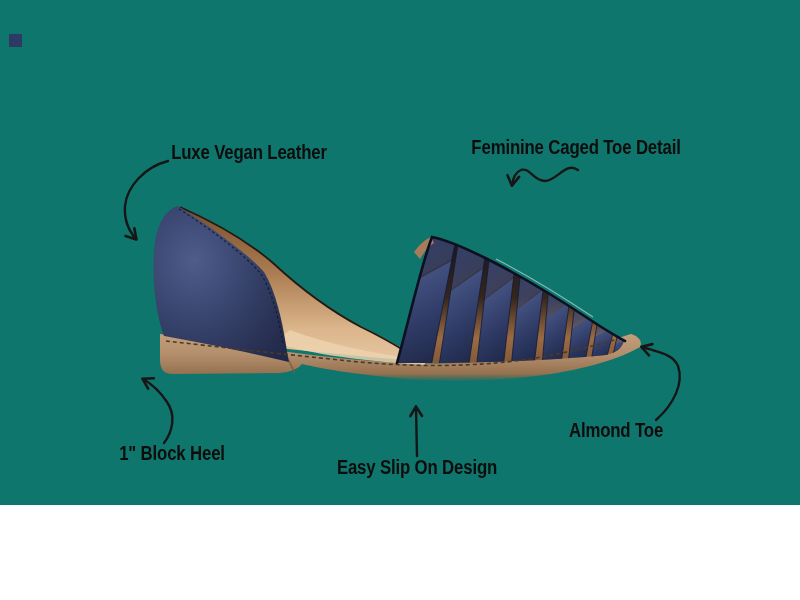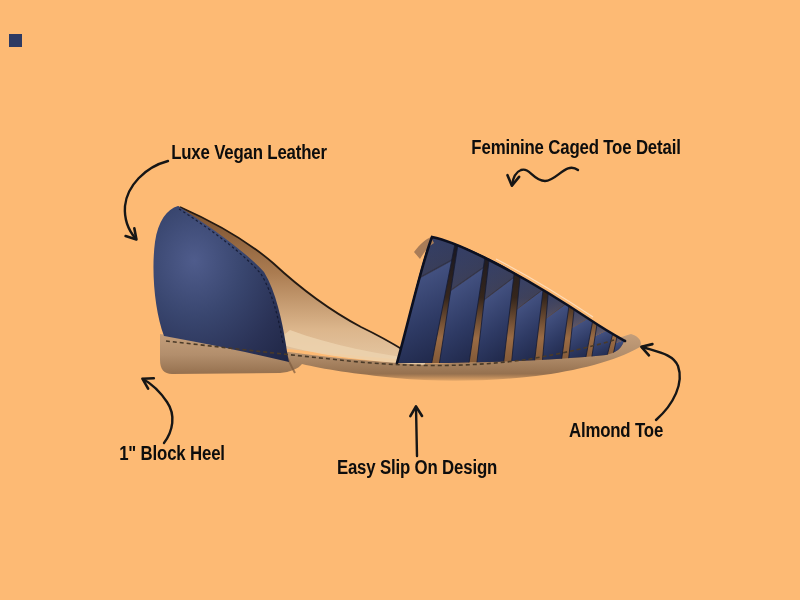--- a/index.html
+++ b/index.html
@@ -1,17 +1,17 @@
 <!DOCTYPE html>
 <html><head>
 <meta charset="utf-8">
 <style>
   html,body{margin:0;padding:0;background:#fff;}
   #canvas{
-    position:relative;width:800px;height:600px;background:#fdba74;
+    position:relative;width:800px;height:505px;background:#0f766e;
     font-family:"Liberation Sans", sans-serif;overflow:hidden;
   }
   .callout{
     position:absolute;font-weight:bold;font-size:20px;line-height:1;
     color:#0d0d0d;white-space:nowrap;letter-spacing:-0.2px;
     transform:translateX(-50%) scaleX(0.84);
   }
   #swatch{position:absolute;left:9px;top:34px;width:13px;height:13px;}
   svg{position:absolute;left:0;top:0;}
 </style>

